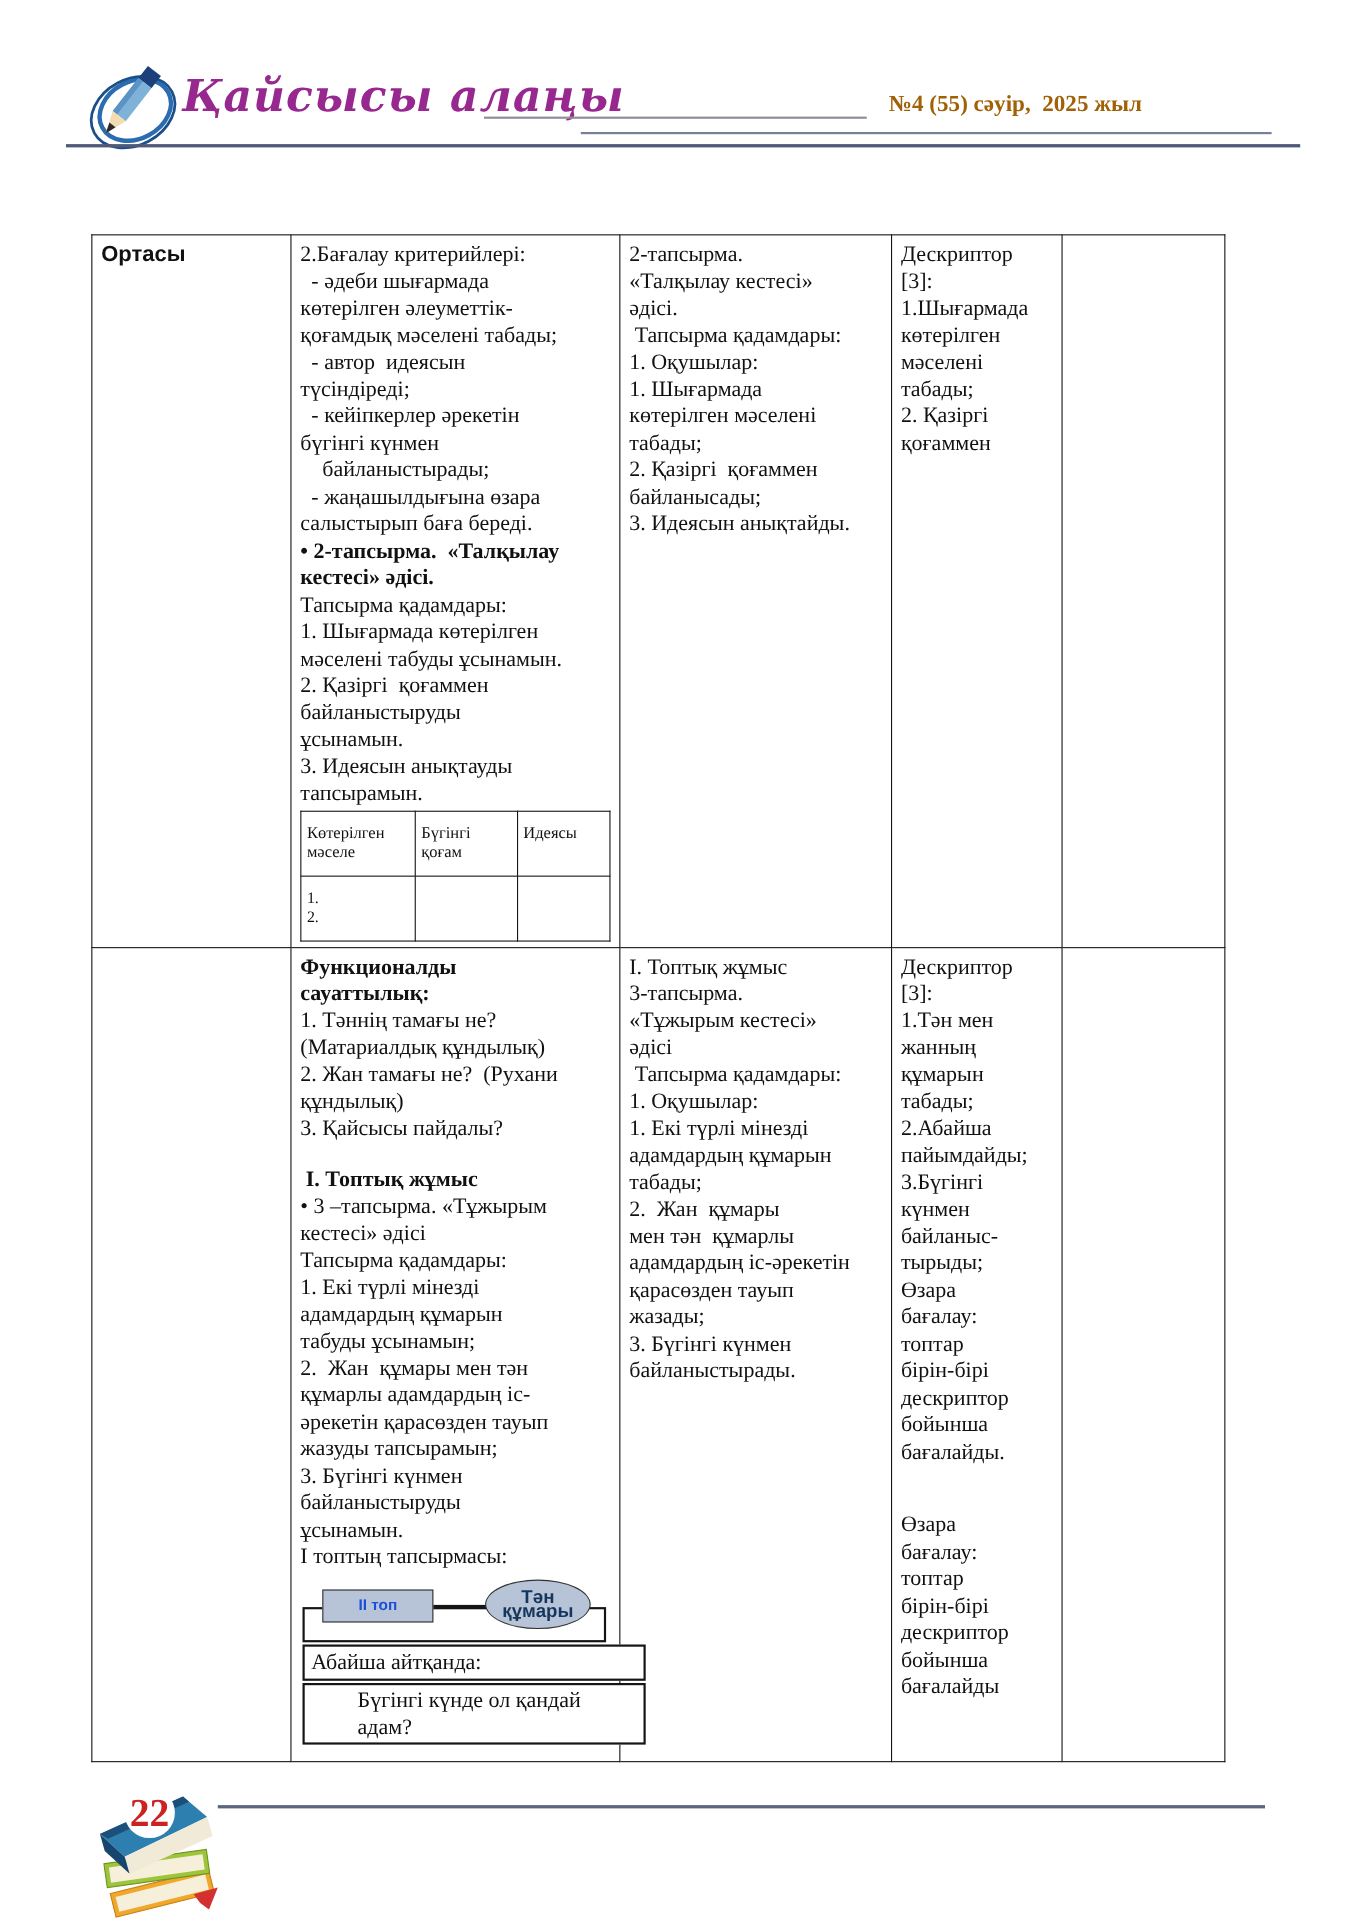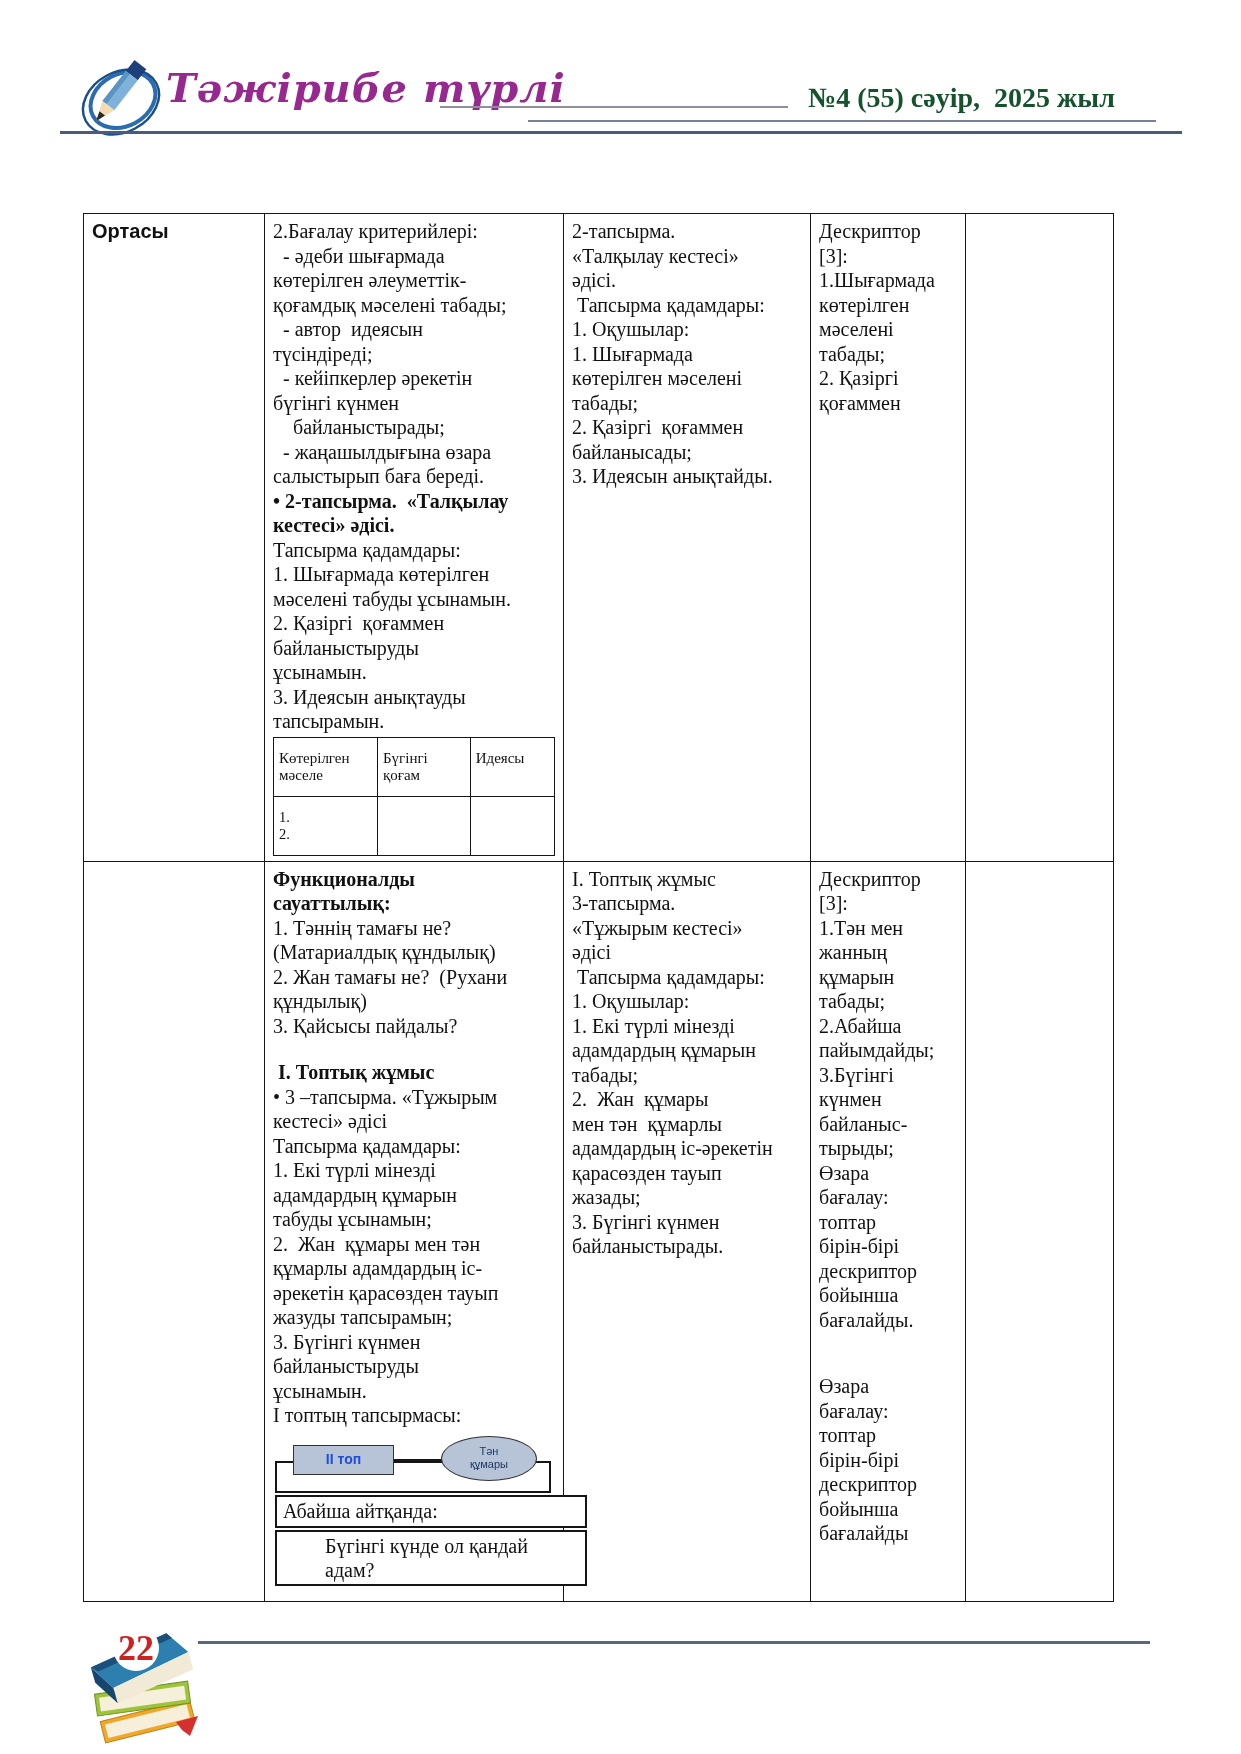--- a/index.html
+++ b/index.html
@@ -10,21 +10,21 @@
   
   .logo { position: absolute; left: 76px; top: 50px; width: 92px; height: 96px; }
   .journal-title {
     position: absolute; left: 166px; top: 64px;
     font-family: "DejaVu Serif", serif; font-style: italic; font-weight: bold;
     font-size: 40px; letter-spacing: 1px; color: #97288f;
   }
   .issue-info {
     position: absolute; left: 808px; top: 82px; width: 360px;
     font-family: "Liberation Serif", serif; font-weight: bold;
-    font-size: 28px; color: #14532d; white-space: pre-wrap;
+    font-size: 21px; color: #a16207; white-space: pre-wrap;
   }
   .hline { position: absolute; background: #4e5a78; }
   .u1 { left: 440px; top: 106px; width: 348px; height: 2px; background: #8f8f9c; }
   .u2 { left: 528px; top: 120px; width: 628px; height: 2px; background: #77809a; }
   .rule-top { left: 60px; top: 131px; width: 1122px; height: 3px; }
 
   
   table.lesson {
     position: absolute; left: 83px; top: 213px; width: 1030px;
     border-collapse: collapse; table-layout: fixed; border-radius: 10px;
@@ -54,21 +54,21 @@
   .dg-groupbox {
     position: absolute; left: 20px; top: 12px; width: 101px; height: 30px;
     background: #b7c3d6; border: 1.6px solid #333;
     display: flex; align-items: center; justify-content: center;
     font-family: "Liberation Sans", sans-serif; font-weight: bold; font-size: 14px; color: #1d4ed8;
   }
   .dg-ellipse {
     position: absolute; left: 168px; top: 3px; width: 96px; height: 45px;
     background: #b7c3d6; border: 1.6px solid #333; border-radius: 50%;
     display: flex; align-items: center; justify-content: center; text-align: center;
-    font-family: "Liberation Sans", sans-serif; font-weight: normal; font-size: 11px;
+    font-family: "Liberation Sans", sans-serif; font-weight: bold; font-size: 17px;
     line-height: 13px; color: #17365d; white-space: pre-wrap;
   }
   .dg-row { position: absolute; left: 2px; width: 312px; border: 2px solid #151515; background: #fff; padding: 2px 6px; font-size: 20px; line-height: 24px; white-space: pre-wrap; }
   .dg-row1 { top: 62px; height: 33px; }
   .dg-row2 { top: 97px; height: 56px; padding-left: 48px; }
 
   
   .footer-rule { left: 198px; top: 1641px; width: 952px; height: 2.5px; background: #5c677e; }
   .books { position: absolute; left: 80px; top: 1624px; width: 140px; height: 130px; }
 </style>
@@ -82,21 +82,21 @@
     <ellipse cx="45" cy="52" rx="40" ry="30" fill="none" stroke="#1a4f8a" stroke-width="2.5" transform="rotate(-28 45 52)"></ellipse>
     <g transform="rotate(38 40 45)">
       <rect x="33" y="6" width="15" height="14" fill="#1d3f7a"></rect>
       <rect x="33" y="20" width="15" height="38" fill="#7fb2d9"></rect>
       <rect x="33" y="20" width="5" height="38" fill="#5a93c4"></rect>
       <polygon points="33,58 48,58 40.5,78" fill="#f3dcb2"></polygon>
       <polygon points="37,68 44,68 40.5,78" fill="#2a2a2a"></polygon>
     </g>
   </svg>
 
-  <div class="journal-title">Тәжірибе түрлі</div>
+  <div class="journal-title">Қайсысы алаңы</div>
   <div class="hline u1"></div>
   <div class="hline u2"></div>
   <div class="hline rule-top"></div>
   <div class="issue-info">№4 (55) сәуір,  2025 жыл</div>
 
   <table class="lesson">
     <colgroup>
       <col style="width:181px">
         <col style="width:299px">
         <col style="width:247px">

